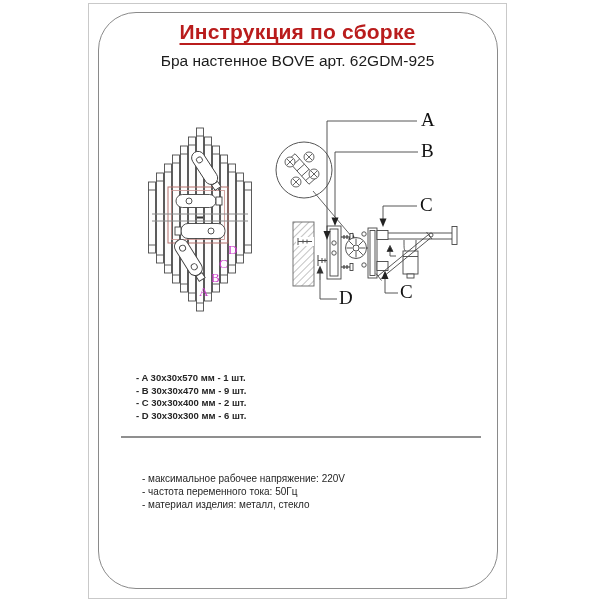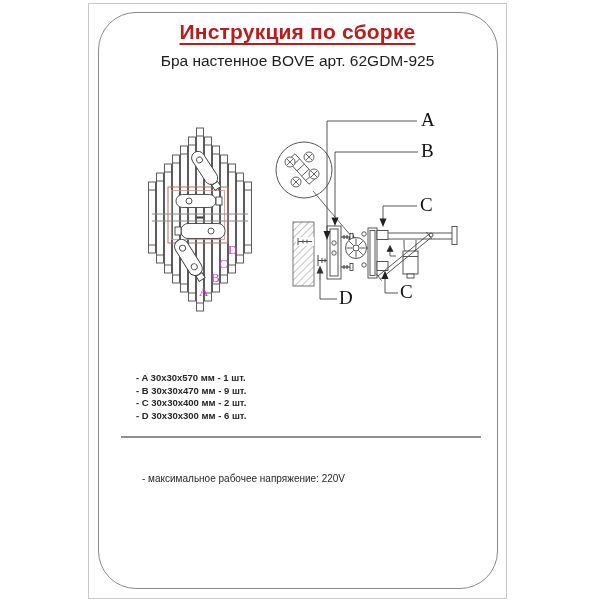--- a/index.html
+++ b/index.html
@@ -302,13 +302,15 @@
   <div>- A 30х30х570 мм - 1 шт.</div>
   <div>- B 30х30х470 мм - 9 шт.</div>
   <div>- C 30х30х400 мм - 2 шт.</div>
   <div>- D 30х30х300 мм - 6 шт.</div>
 </div>
 
 <div class="abs separator"></div>
 
 <div class="abs specs-list">
   <div>- максимальное рабочее напряжение: 220V</div>
+  <div>- частота переменного тока: 50Гц</div>
+  <div>- материал изделия: металл, стекло</div>
 </div>
 
 </body></html>

